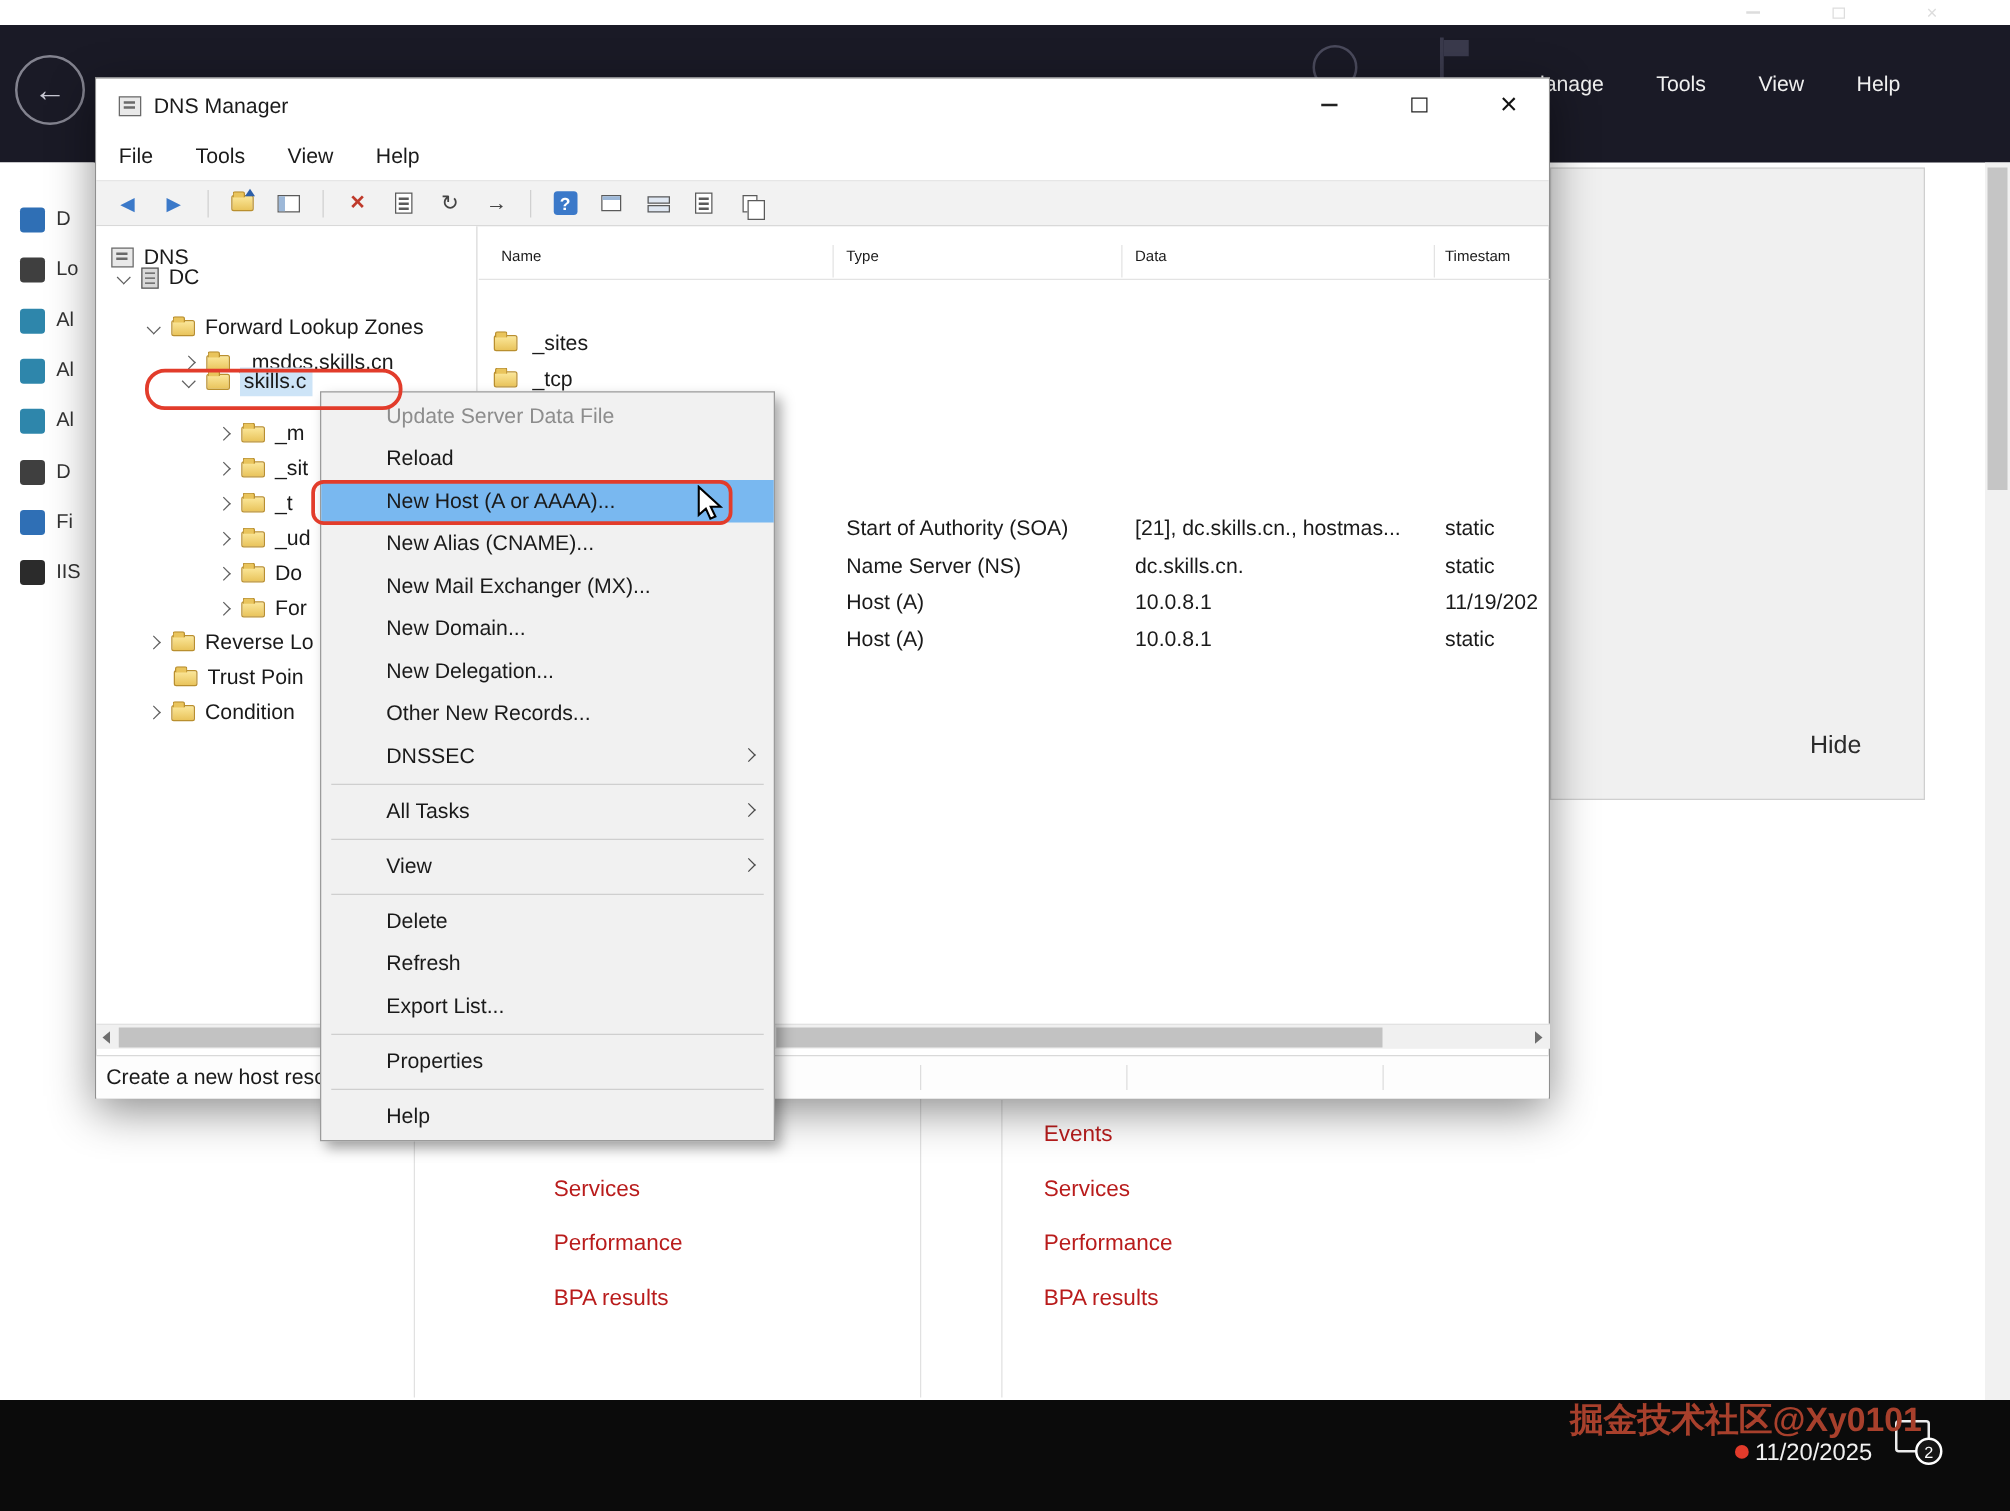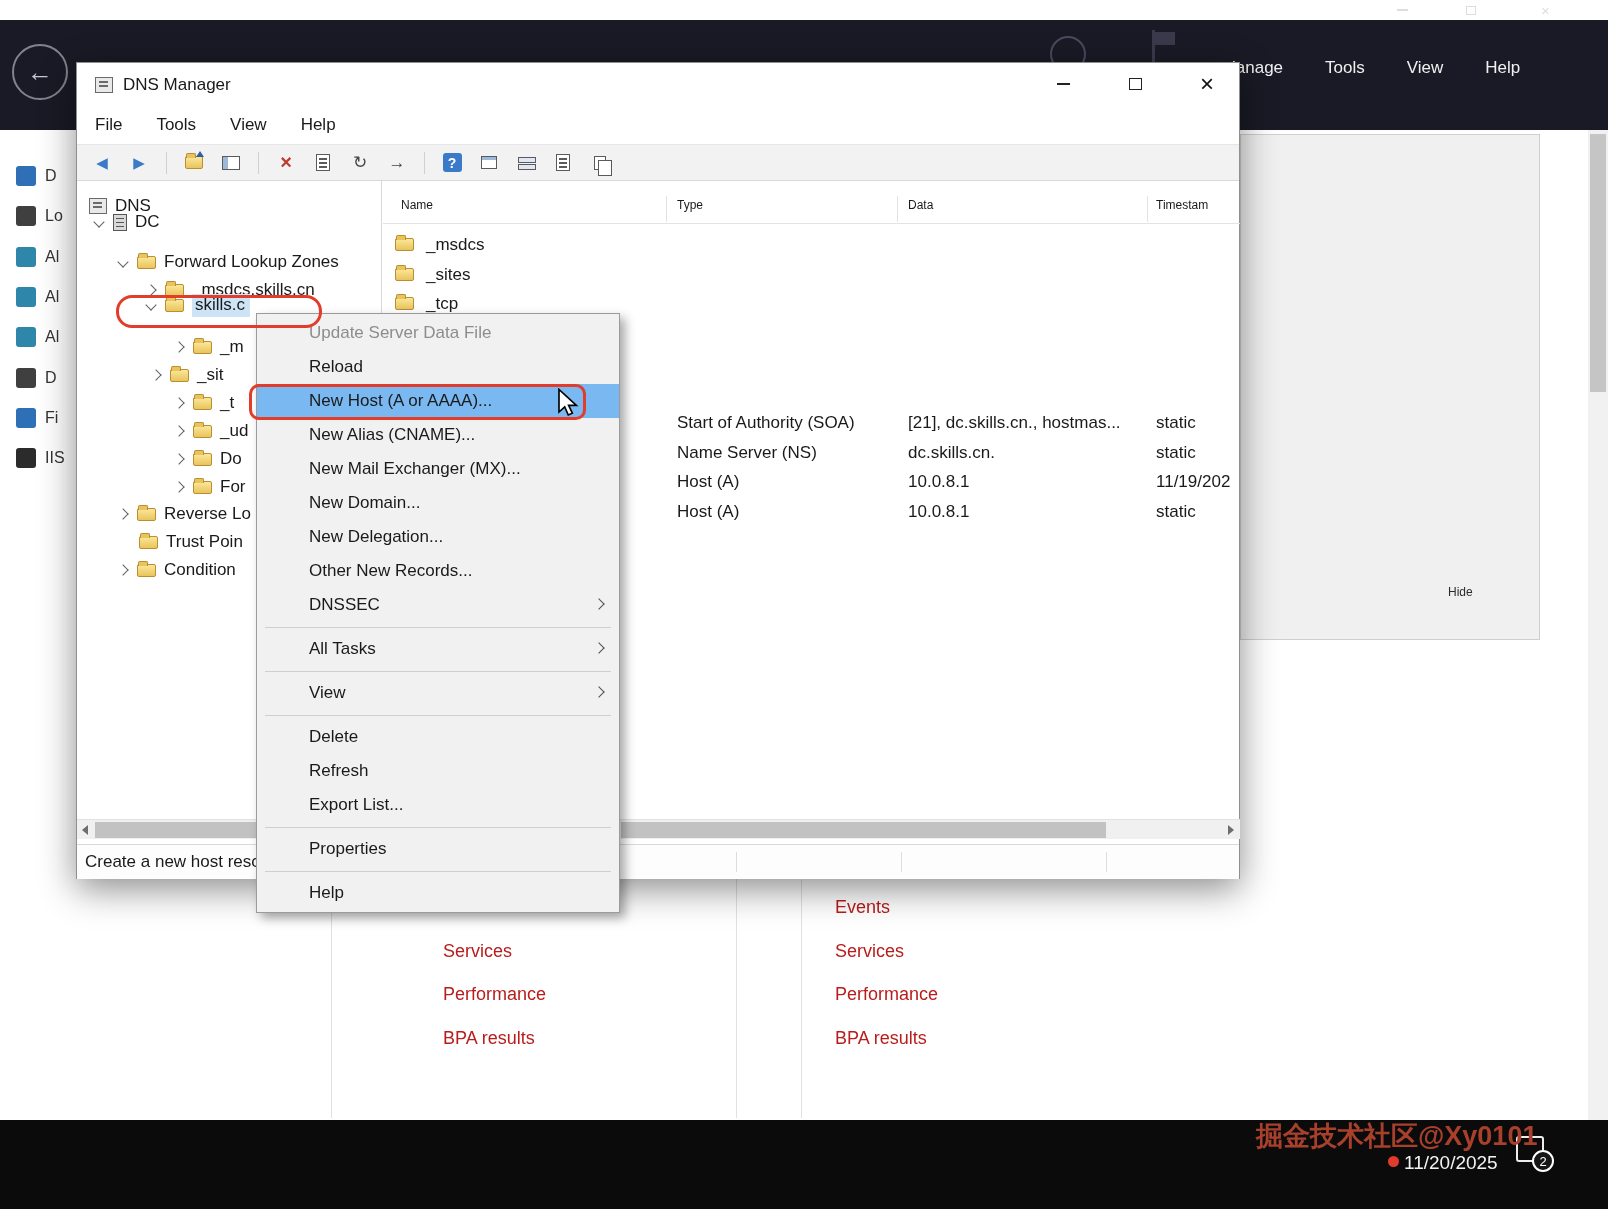--- a/index.html
+++ b/index.html
@@ -24,21 +24,21 @@
 #deco-flag .pole{position:absolute;left:2px;top:0;width:3px;height:36px;background:#3a3a4c}
 #deco-flag .cloth{position:absolute;left:5px;top:2px;width:20px;height:13px;background:#3a3a4c}
 
 
 #sidebar{position:absolute;left:0;top:130px;width:75px;height:990px;background:#fff;z-index:4;overflow:hidden}
 .side-item{position:absolute;left:0;width:75px;height:36px;display:flex;align-items:center;padding-left:16px;font-size:16px;color:#333}
 .sic{width:20px;height:20px;border-radius:3px;margin-right:9px;flex:0 0 auto}
 
 
 #flyout{position:absolute;left:1240px;top:134px;width:300px;height:506px;background:#f0f0f0;border:1px solid #cfcfcf;z-index:4}
-#hidebtn{position:absolute;left:1448px;top:585px;font-size:12px;color:#2b2b2b;z-index:5}
+#hidebtn{position:absolute;left:1448px;top:585px;font-size:20px;color:#2b2b2b;z-index:5}
 #smscroll{position:absolute;left:1588px;top:130px;width:20px;height:990px;background:#f1f1f1;z-index:4}
 #smscroll .thumb{position:absolute;left:2px;top:4px;width:16px;height:258px;background:#c5c5c5}
 .vdiv{position:absolute;width:1px;background:#e1e1e1;z-index:4}
 .tile-lbl{position:absolute;font-size:18px;color:#b91c1c;z-index:4}
 
 
 #dnswin{position:absolute;left:76px;top:62px;width:1164px;height:817px;background:#fff;border:1px solid #8f8f8f;box-shadow:0 10px 34px rgba(0,0,0,.45);z-index:20}
 #dnswin .titlebar{position:absolute;left:0;top:0;width:100%;height:43px;background:#fff;display:flex;align-items:center}
 #dnswin .titlebar .wtitle{font-size:17px;margin-left:10px}
 .ic-dns{width:18px;height:16px;border:1px solid #6a6a6a;background:#e9e9e9;position:relative;flex:0 0 auto}
@@ -322,21 +322,21 @@
       <div class="trow" style="top:110px;padding-left:68px">
           <span class="chev exp"></span>
           <span class="ic folder"></span>
           <span class="tl sel">skills.c</span>
         </div>
       <div class="trow" style="top:152px;padding-left:96px">
           <span class="chev col"></span>
           <span class="ic folder"></span>
           <span class="tl">_m</span>
         </div>
-      <div class="trow" style="top:180px;padding-left:73px">
+      <div class="trow" style="top:180px;padding-left:96px">
           <span class="chev col"></span>
           <span class="ic folder"></span>
           <span class="tl">_sit</span>
         </div>
       <div class="trow" style="top:208px;padding-left:96px">
           <span class="chev col"></span>
           <span class="ic folder"></span>
           <span class="tl">_t</span>
         </div>
       <div class="trow" style="top:236px;padding-left:96px">
@@ -373,24 +373,20 @@
     <div id="listheader">
       <span class="hcell" style="left:18px">Name</span>
       <span class="hcell" style="left:294px">Type</span>
       <span class="hcell" style="left:525px">Data</span>
       <span class="hcell" style="left:773px">Timestam</span>
       <span class="hsep" style="left:283px"></span>
       <span class="hsep" style="left:514px"></span>
       <span class="hsep" style="left:764px"></span>
     </div>
 
-    <div class="lrow" style="top:167px">
-        <span class="ic folder"></span>
-        <span class="cell" style="left:43px">_msdcs</span>
-      </div>
     <div class="lrow" style="top:197px">
         <span class="ic folder"></span>
         <span class="cell" style="left:43px">_sites</span>
       </div>
     <div class="lrow" style="top:226px">
         <span class="ic folder"></span>
         <span class="cell" style="left:43px">_tcp</span>
       </div>
     <div class="lrow" style="top:345px">
         <span class="cell" style="left:294px">Start of Authority (SOA)</span>

